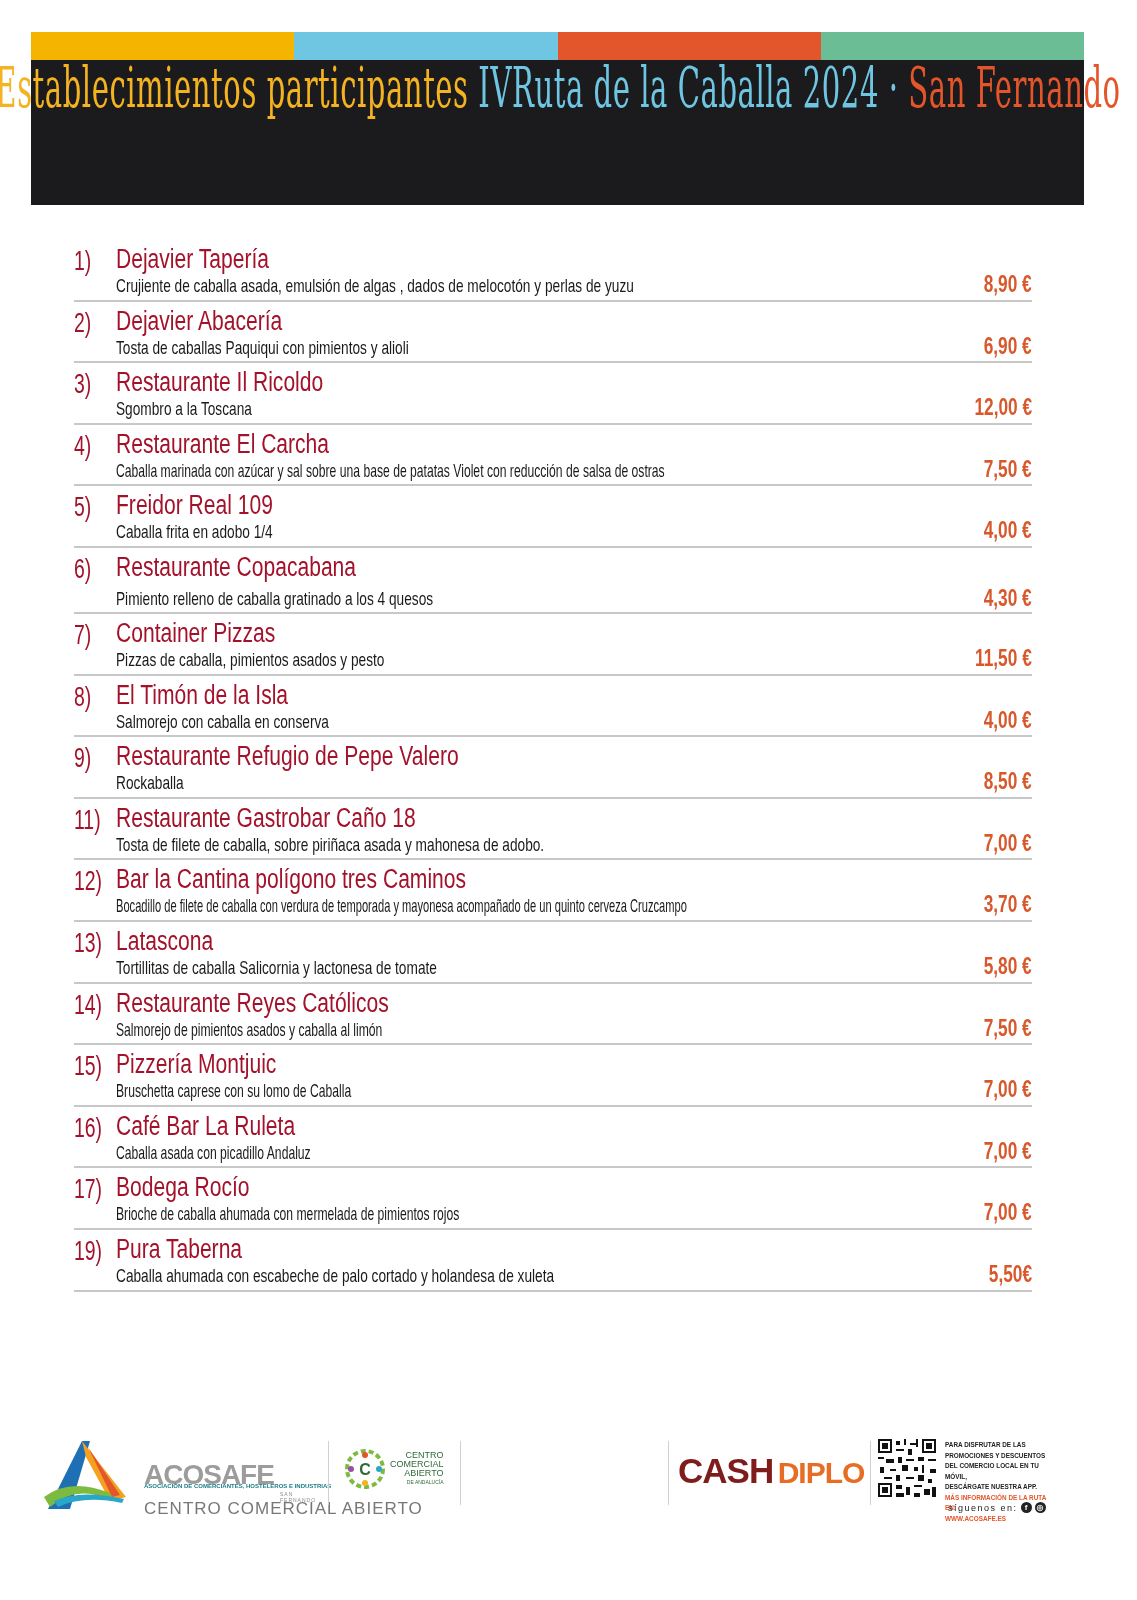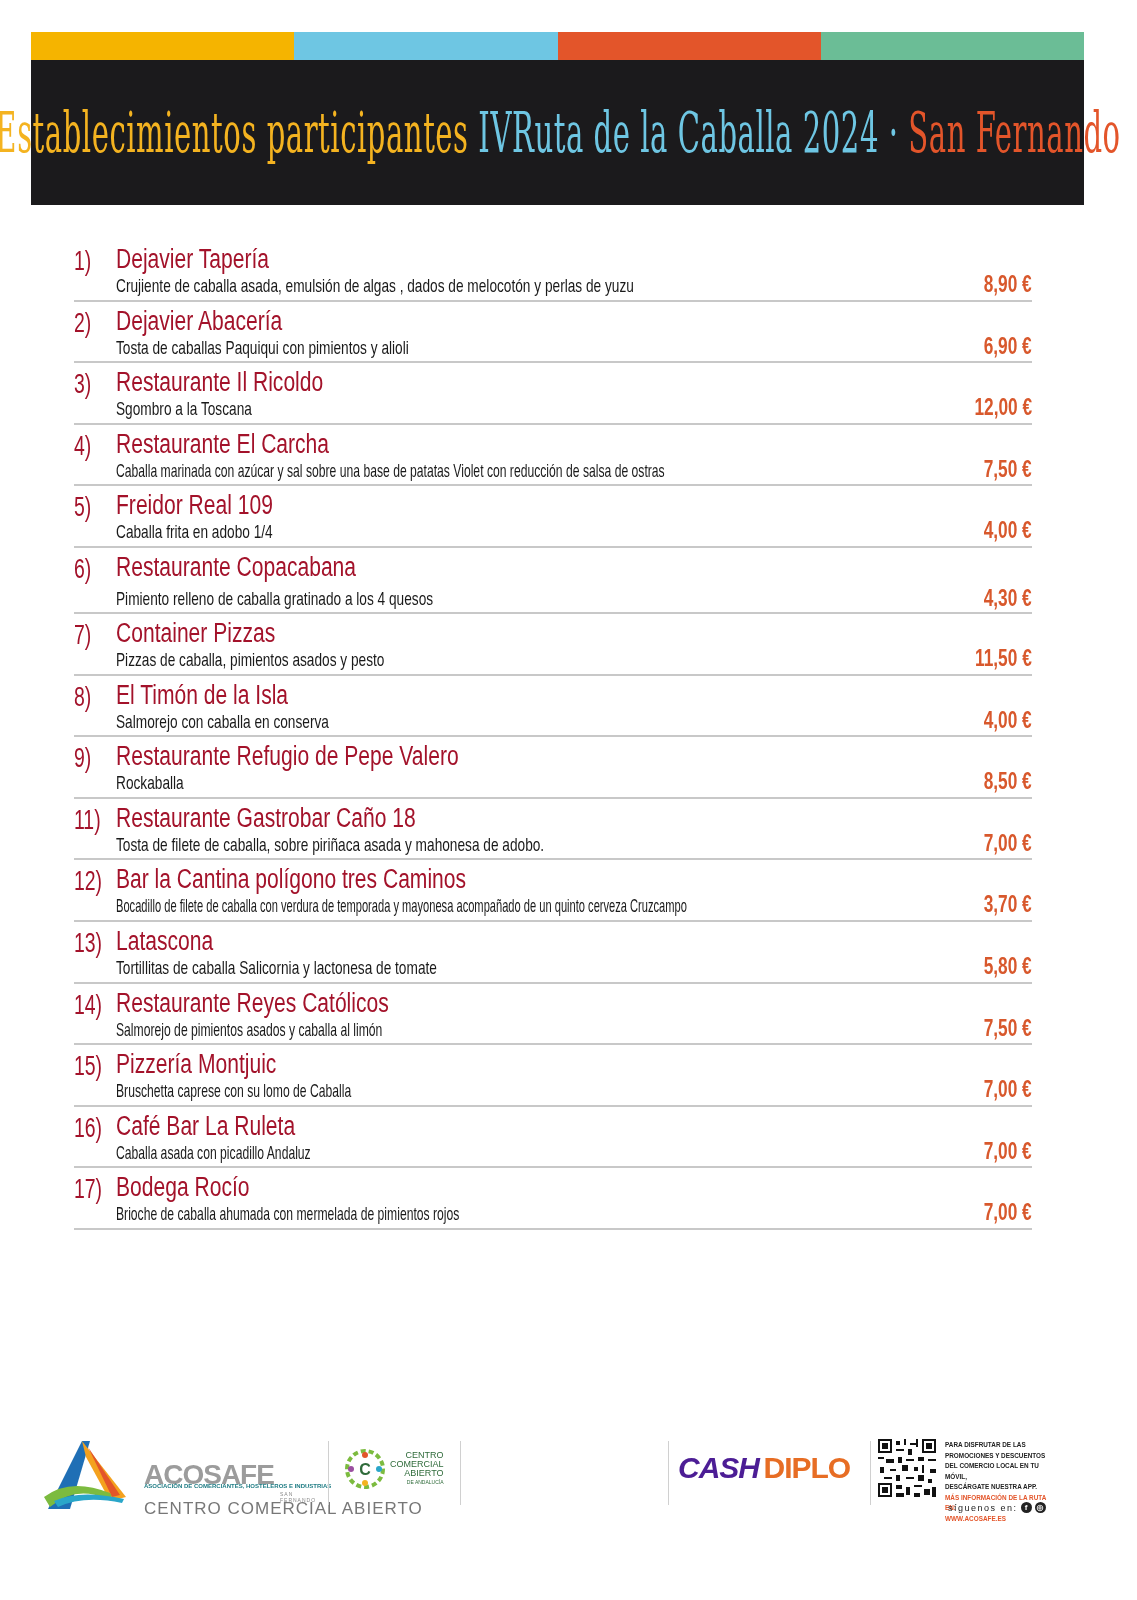--- a/index.html
+++ b/index.html
@@ -1,21 +1,21 @@
 <!DOCTYPE html>
 <html><head>
   <meta charset="utf-8">
   <style>
     html, body { margin: 0; padding: 0; background: #ffffff; }
     body { width: 1137px; height: 1600px; position: relative; overflow: hidden; font-family: "Liberation Sans", sans-serif; }
 
     .color-bar { position: absolute; left: 31px; top: 32px; width: 1053px; height: 28px; display: flex; }
     .color-bar span { flex: 1; height: 100%; display: block; }
 
-    .banner { position: absolute; left: 31px; top: 60px; width: 1053px; height: 145px; background: #1b1a1c; display: flex; align-items: center; justify-content: center; }
+    .banner { position: absolute; left: 31px; top: 60px; width: 1053px; height: 145px; background: #1b1a1c; display: flex; align-items: flex-start; justify-content: center; }
     .banner-title { font-family: "DejaVu Serif", "Liberation Serif", serif; font-size: 56px; line-height: 1; white-space: nowrap; transform: scaleX(0.52); transform-origin: center; letter-spacing: 1px; }
     .banner-title .t1 { color: #f4b320; }
     .banner-title .t2 { color: #6ec6e3; }
     .banner-title .t3 { color: #e3552a; }
 
     .list { position: absolute; left: 74px; top: 240px; width: 958px; }
     .row { position: relative; height: 61.6px; border-bottom: 2px solid #c8c8c8; box-sizing: border-box; }
     .row .num { position: absolute; left: 0; top: 6px; font-family: "Liberation Sans", sans-serif; font-size: 27px; color: #a3122a; transform: scaleX(0.72); transform-origin: left; }
     .row .name { position: absolute; left: 42px; top: 4px; font-family: "Liberation Sans", sans-serif; font-size: 27px; color: #a3122a; white-space: nowrap; transform: scaleX(0.78); transform-origin: left; }
     .row .desc { position: absolute; left: 42px; top: 35px; font-family: "Liberation Sans", sans-serif; font-size: 19px; color: #1a1a1a; white-space: nowrap; transform: scaleX(0.72); transform-origin: left; }
@@ -36,21 +36,21 @@
     .cca-mark { position: absolute; left: 0; top: 2px; width: 40px; height: 40px; }
     .cca-text { position: absolute; left: 45px; top: 4px; font-size: 9px; line-height: 9px; color: #2f6b3a; text-align: right; }
     .cca-text .small { font-size: 5px; }
 
     .ayto { position: absolute; left: 443px; top: 0; width: 200px; height: 80px; }
     .ayto-shield { position: absolute; left: 3px; top: 0; width: 44px; height: 68px; }
     .ayto-line1 { position: absolute; left: 56px; top: 30px; font-size: 15px; color: #1f8a7e; white-space: nowrap; }
     .ayto-line2 { position: absolute; left: 56px; top: 46px; font-size: 16px; font-weight: bold; color: #1f8a7e; white-space: nowrap; }
 
     .cash { position: absolute; left: 648px; top: 16px; width: 190px; height: 40px; white-space: nowrap; }
-    .cash .c1 { font-family: "Liberation Sans", sans-serif; font-weight: bold; font-style: italic; font-size: 30px; color: #4c1d95; letter-spacing: -1px; }
+    .cash .c1 { font-family: "Liberation Sans", sans-serif; font-weight: bold; font-size: 35px; color: #7f1d1d; letter-spacing: -1px; }
     .cash .c2 { font-family: "Liberation Sans", sans-serif; font-weight: bold; font-size: 30px; color: #e76d24; letter-spacing: -1px; margin-top: 40px; }
 
     .qr { position: absolute; left: 848px; top: 4px; width: 58px; height: 58px; }
     .app-text { position: absolute; left: 915px; top: 5px; width: 130px; font-size: 7.5px; line-height: 10.5px; font-weight: bold; color: #222; transform: scaleX(0.85); transform-origin: left; }
     .app-text .orange { color: #e3552a; }
     .follow { position: absolute; left: 918px; top: 67px; font-size: 9px; color: #222; letter-spacing: 1.5px; display: flex; align-items: center; gap: 3px; white-space: nowrap; }
     .follow .ico { display: inline-block; width: 11px; height: 11px; border-radius: 50%; background: #222; color: #fff; font-size: 8px; line-height: 11px; text-align: center; font-weight: bold; letter-spacing: 0; }
   </style>
 </head>
 <body>
@@ -157,20 +157,26 @@
     <span class="num">16)</span>
     <span class="name">Café Bar La Ruleta</span>
     <span class="desc tight">Caballa asada con picadillo Andaluz</span>
     <span class="price">7,00 €</span>
   </div>
   <div class="row">
     <span class="num">17)</span>
     <span class="name">Bodega Rocío</span>
     <span class="desc tight">Brioche de caballa ahumada  con mermelada de pimientos rojos</span>
     <span class="price">7,00 €</span>
+  </div>
+  <div class="row">
+    <span class="num">19)</span>
+    <span class="name">Pura Taberna</span>
+    <span class="desc">Caballa ahumada con escabeche de palo cortado y holandesa de xuleta</span>
+    <span class="price">5,50€</span>
   </div>
 </div>
 
 <div class="footer">
 
   <div class="acosafe">
     <svg class="acosafe-mark" viewBox="0 0 90 76">
       <path d="M8 72 L42 4 L50 4 L30 72 Z" fill="#1f6fb5"></path>
       <path d="M42 4 L86 60 L70 64 L46 20 Z" fill="#f4a11e"></path>
       <path d="M48 10 L80 58 L72 60 Z" fill="#e3552a"></path>

